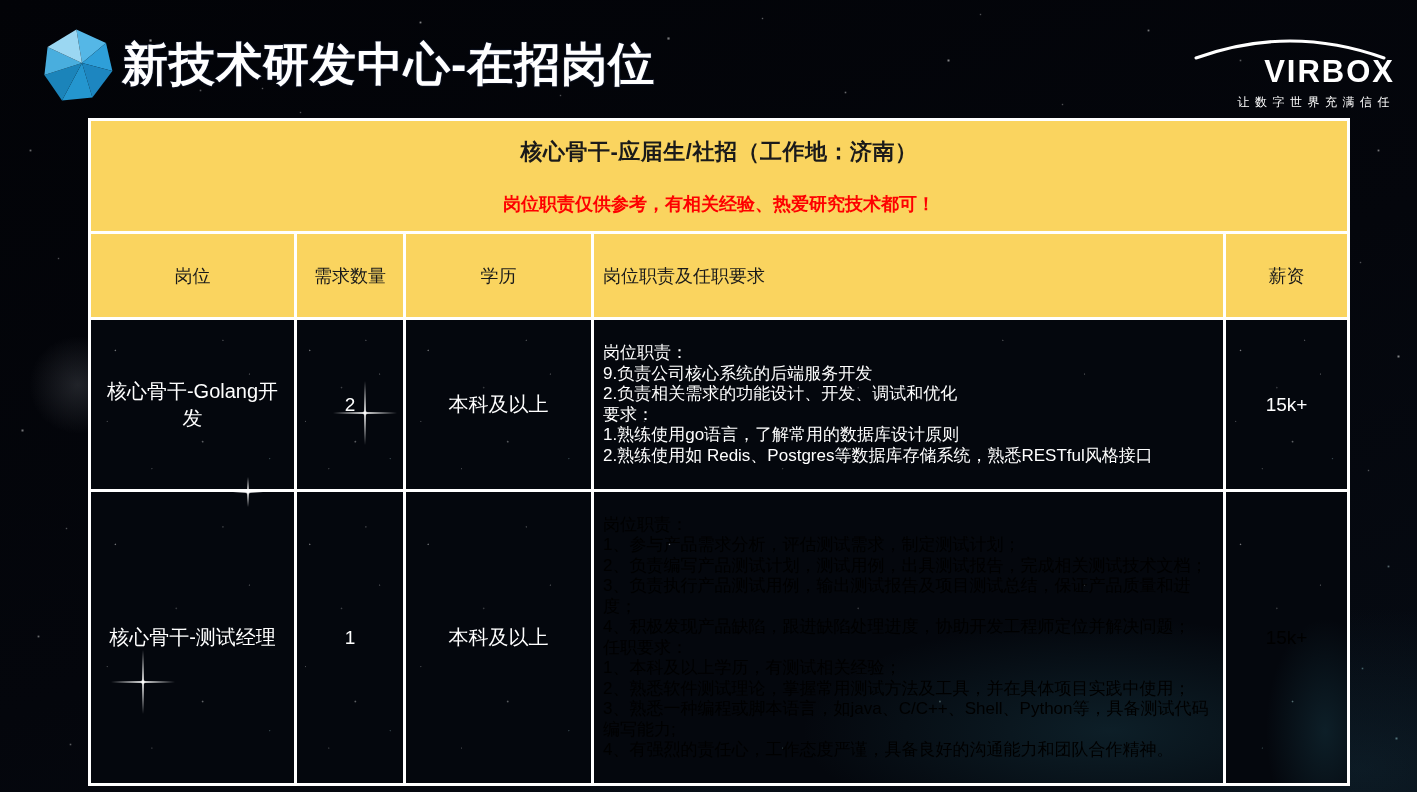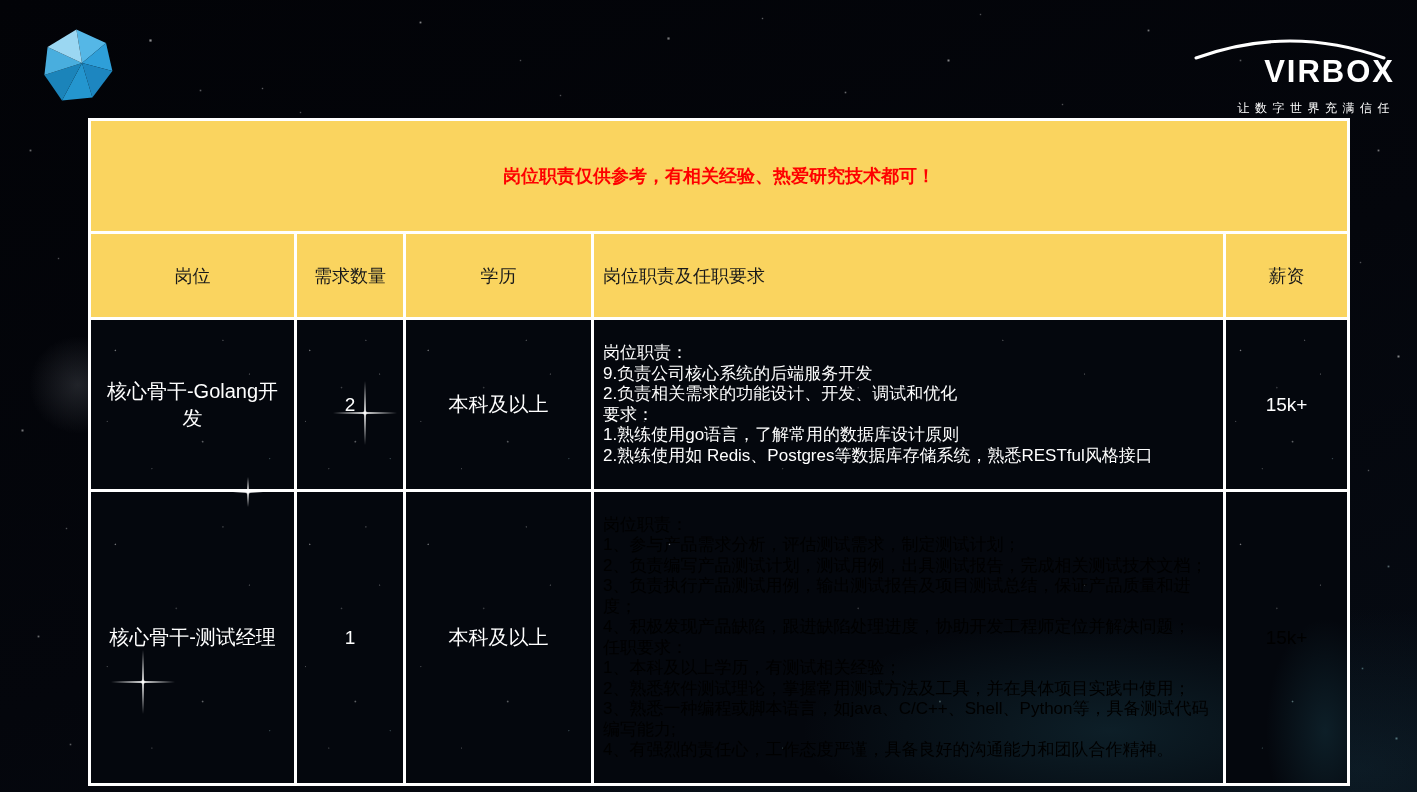--- a/index.html
+++ b/index.html
@@ -37,21 +37,21 @@
   
   .header { position:absolute; top:0; left:0; width:100%; height:118px; z-index:2; }
   .gem { position:absolute; left:38px; top:26px; width:80px; height:82px; }
   .page-title {
     position:absolute; left:122px; top:34px; color:#fff; font-size:46px; font-weight:bold;
     letter-spacing:1px; white-space:nowrap; text-shadow:0 0 2px rgba(120,160,255,.35);
   }
   .logo { position:absolute; right:22px; top:34px; width:210px; text-align:right; }
   .logo-arc { display:block; margin:0 auto -4px auto; }
   .logo-word { color:#fff; font-size:31px; font-weight:bold; letter-spacing:2px; line-height:1.05; }
-  .logo-tagline { color:#fff; font-size:12px; letter-spacing:5.5px; margin-top:11px; white-space:nowrap; }
+  .logo-tagline { color:#fff; font-size:12px; letter-spacing:5.5px; margin-top:5px; white-space:nowrap; }
 
   
   .jobs-table {
     position:absolute; left:88px; top:118px; width:1262px; height:668px; z-index:1;
     display:grid; gap:3px; padding:3px; background:#fff;
     grid-template-columns:203px 106px 185px 629px 1fr;
     grid-template-rows:110px 83px 169px 1fr;
   }
   .cell { display:flex; align-items:center; justify-content:center; }
   .cell-yellow { background:#FAD45F; color:#1a1a1a; }
@@ -117,33 +117,35 @@
   <div class="header">
     <svg class="gem" viewBox="0 0 100 100">
       <polygon points="48,3 85,20 55,45" fill="#55b7e6"></polygon>
       <polygon points="85,20 93,55 55,45" fill="#2e9fd9"></polygon>
       <polygon points="93,55 68,88 55,45" fill="#1d86c0"></polygon>
       <polygon points="68,88 30,92 55,45" fill="#2496cf"></polygon>
       <polygon points="30,92 8,60 55,45" fill="#1b84ba"></polygon>
       <polygon points="8,60 12,25 55,45" fill="#49aede"></polygon>
       <polygon points="12,25 48,3 55,45" fill="#9bd7f2"></polygon>
     </svg>
+    <div class="page-title">新技术研发中心-在招岗位</div>
 
     <div class="logo">
       <svg class="logo-arc" width="200" height="26" viewBox="0 0 200 26">
         <path d="M6 24 Q 100 -10 194 24" fill="none" stroke="#ffffff" stroke-width="3" stroke-linecap="round"></path>
       </svg>
       <div class="logo-word">VIRBOX</div>
       <div class="logo-tagline">让数字世界充满信任</div>
     </div>
   </div>
 
   <div class="jobs-table">
 
     <div class="cell cell-yellow banner">
+      <div class="banner-title">核心骨干-应届生/社招（工作地：济南）</div>
       <div class="banner-note">岗位职责仅供参考，有相关经验、热爱研究技术都可！</div>
     </div>
 
     <div class="cell cell-yellow col-header">岗位</div>
     <div class="cell cell-yellow col-header">需求数量</div>
     <div class="cell cell-yellow col-header">学历</div>
     <div class="cell cell-yellow col-header col-header-left">岗位职责及任职要求</div>
     <div class="cell cell-yellow col-header">薪资</div>
 
     <div class="cell cell-dark pos-cell">核心骨干-Golang开发</div>

